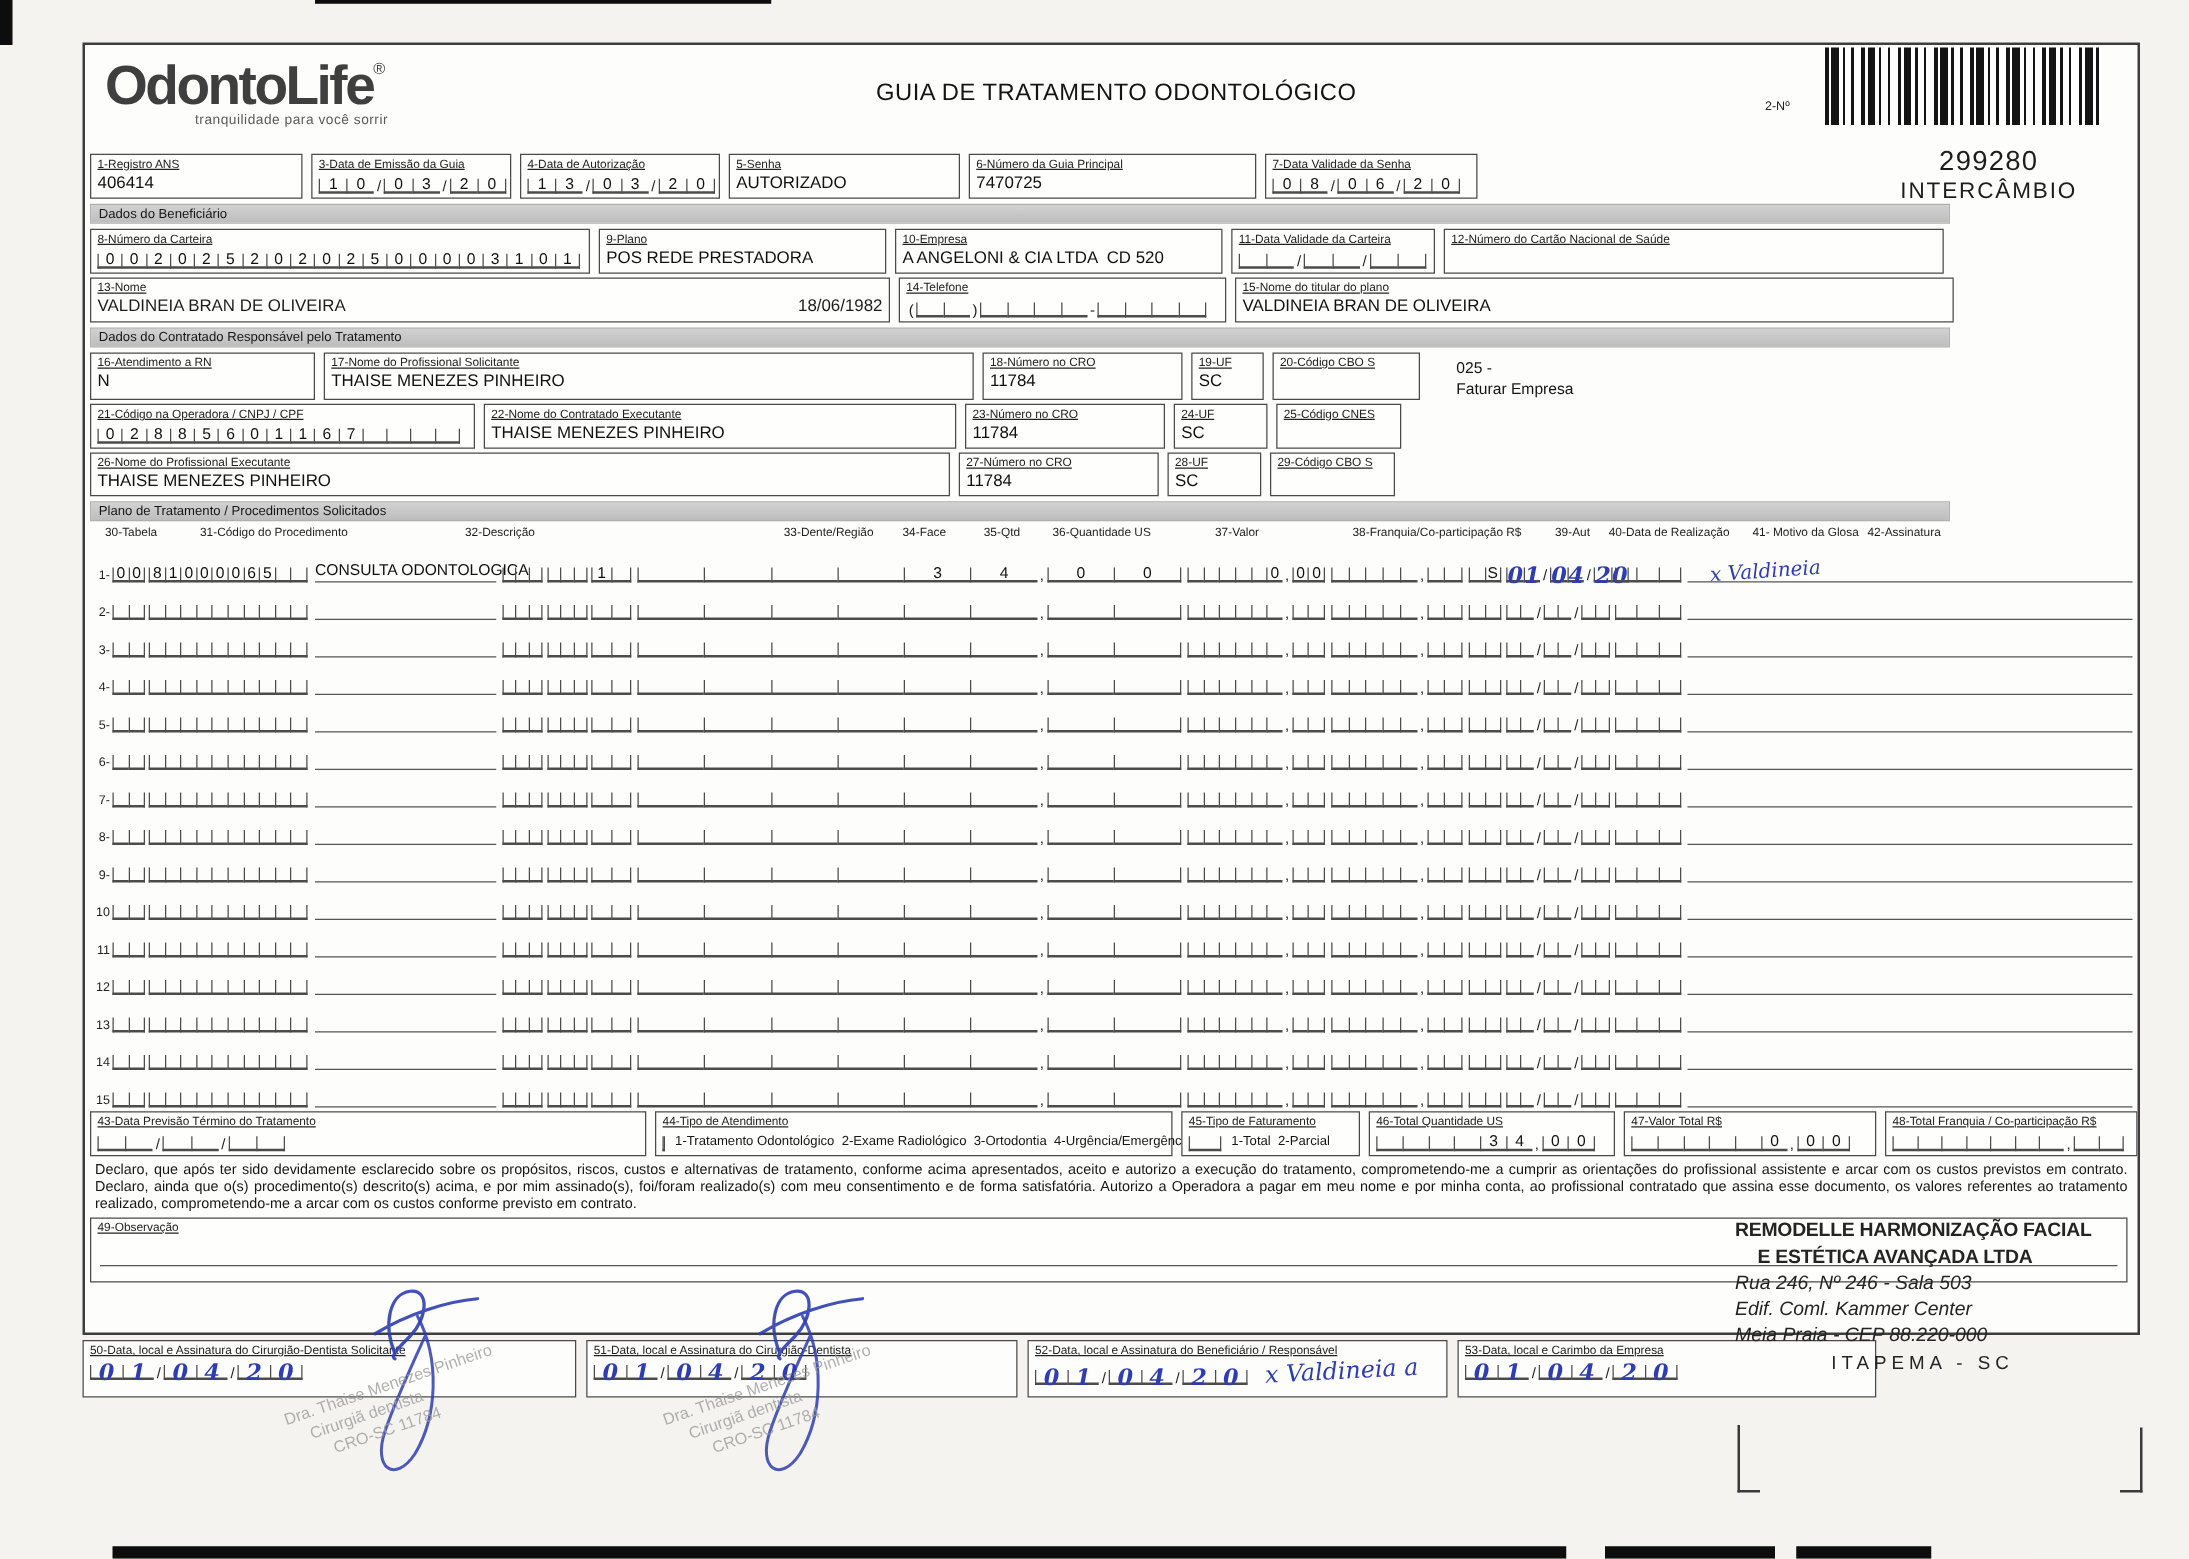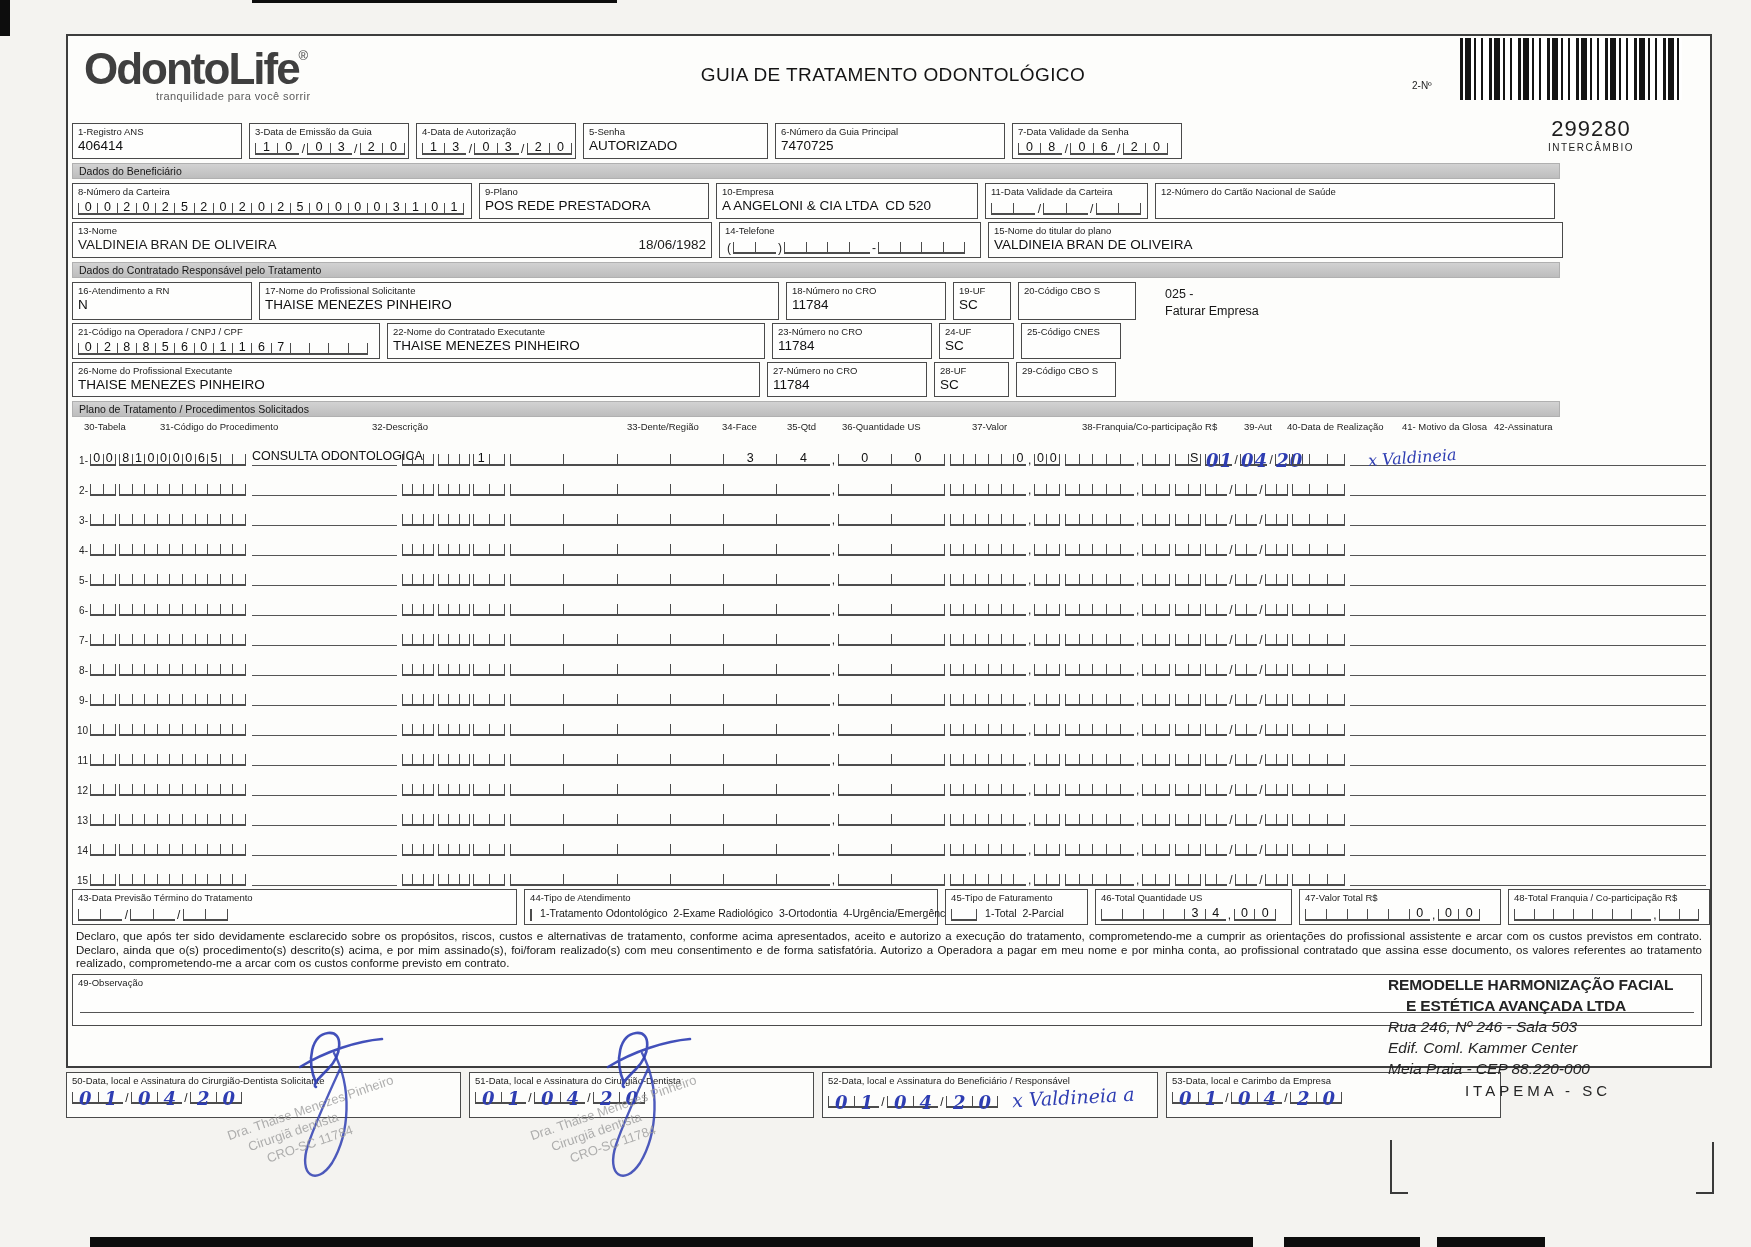--- a/index.html
+++ b/index.html
@@ -18,25 +18,25 @@
   .logo{position:absolute;left:16px;top:8px;}
   .logoword{font-size:44px;font-weight:bold;letter-spacing:-2px;color:#3f3f3f;font-family:"Liberation Sans",sans-serif;}
   .logoreg{font-size:13px;vertical-align:24px;color:#3f3f3f;}
   .tagline{font-size:11px;color:#5b5b5b;margin:-4px 0 0 72px;letter-spacing:.4px;}
   .gtitle{position:absolute;left:505px;top:28px;width:640px;text-align:center;font-size:19px;color:#141414;letter-spacing:.4px;}
   .bclabel{position:absolute;left:1344px;top:44px;font-size:10px;color:#222;}
   .barcode{position:absolute;left:1392px;top:2px;width:222px;height:62px;
     background:repeating-linear-gradient(90deg,#141414 0 3px,#fff 3px 5px,#141414 5px 11px,#fff 11px 14px,#141414 14px 16px,#fff 16px 21px,#141414 21px 23px,#fff 23px 29px);}
   .numblock{position:absolute;left:1428px;top:80px;width:190px;text-align:center;}
   .gnum{font-size:22px;color:#1d1d1d;letter-spacing:1px;}
-  .gtype{font-size:10px;color:#1d1d1d;letter-spacing:1.5px;}
+  .gtype{font-size:18px;color:#1d1d1d;letter-spacing:1.5px;}
   
   .frow{display:flex;gap:7px;margin:3px 0 3px 4px;}
   .fb{border:1.4px solid #4a4a4a;background:#fefefd;padding:2px 5px 3px;box-sizing:border-box;position:relative;}
-  .lb{display:block;font-size:9.5px;line-height:11px;color:#222;white-space:pre;}
+  .lb{display:block;font-size:9.5px;line-height:11px;color:#222;white-space:pre;text-decoration:underline;}
   .val{display:block;font-size:13.5px;line-height:17px;color:#101010;white-space:pre;}
   .valrow{display:flex;justify-content:space-between;font-size:13.5px;line-height:17px;white-space:pre;}
   .secbar{width:1488px;margin:4px 0 4px 4px;background:linear-gradient(#d2d2d2,#bdbdbd);
     border:1px solid #b0b0b0;font-size:10.5px;color:#161616;padding:1px 6px;box-sizing:border-box;}
   .note{font-size:12.5px;line-height:17px;margin:4px 0 0 22px;color:#151515;}
   
   .comb{display:flex;align-items:flex-end;height:16px;margin-top:2px;}
   .comb .c{flex:1 1 0;height:10px;border-left:1.5px solid #4c4c4c;border-bottom:2px solid #4c4c4c;
     text-align:center;font-size:12.5px;line-height:9px;color:#101010;}
   .comb .c:last-child{border-right:1.5px solid #4c4c4c;}

